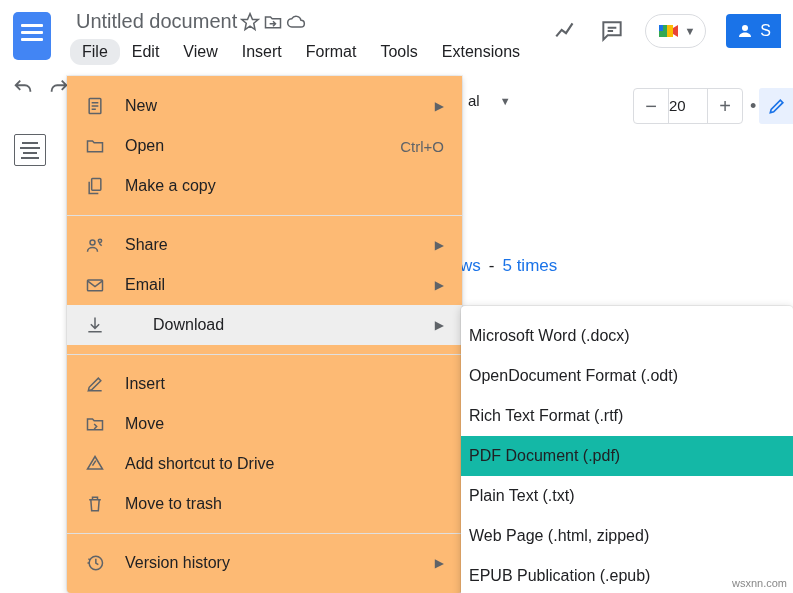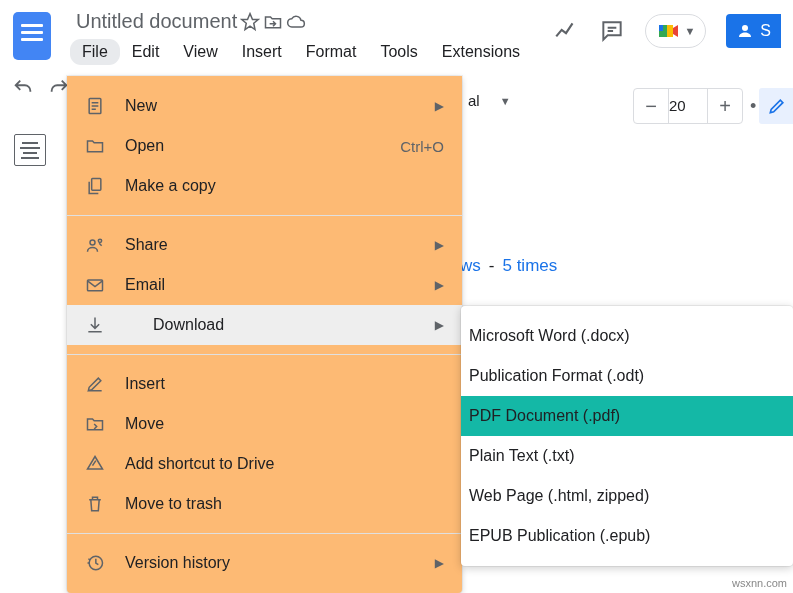--- a/index.html
+++ b/index.html
@@ -251,20 +251,21 @@
           <path d="M13 7v5l3 2M3 12h2M4 7l2 1"></path>
         </svg>
       </div>
     <span>Version history</span>
     <span class="dd-arrow">▶</span>
   </div>
 </div>
 
 <div class="submenu">
   <div class="sm-item">Microsoft Word (.docx)</div>
-  <div class="sm-item">Publication Format (.odt)</div>
+  <div class="sm-item">OpenDocument Format (.odt)</div>
+  <div class="sm-item">Rich Text Format (.rtf)</div>
   <div class="sm-item hover">PDF Document (.pdf)</div>
   <div class="sm-item">Plain Text (.txt)</div>
   <div class="sm-item">Web Page (.html, zipped)</div>
   <div class="sm-item">EPUB Publication (.epub)</div>
 </div>
 
 <div class="watermark">wsxnn.com</div>
 
 </body></html>

